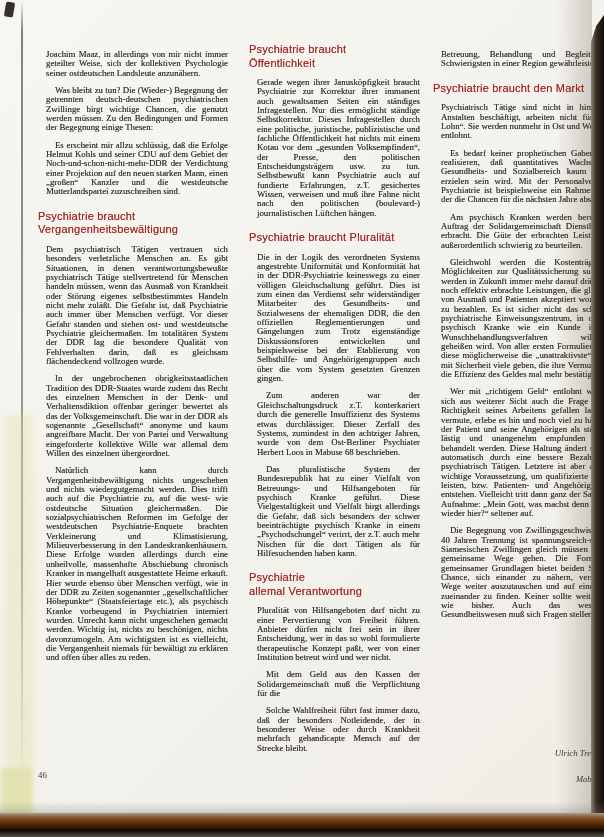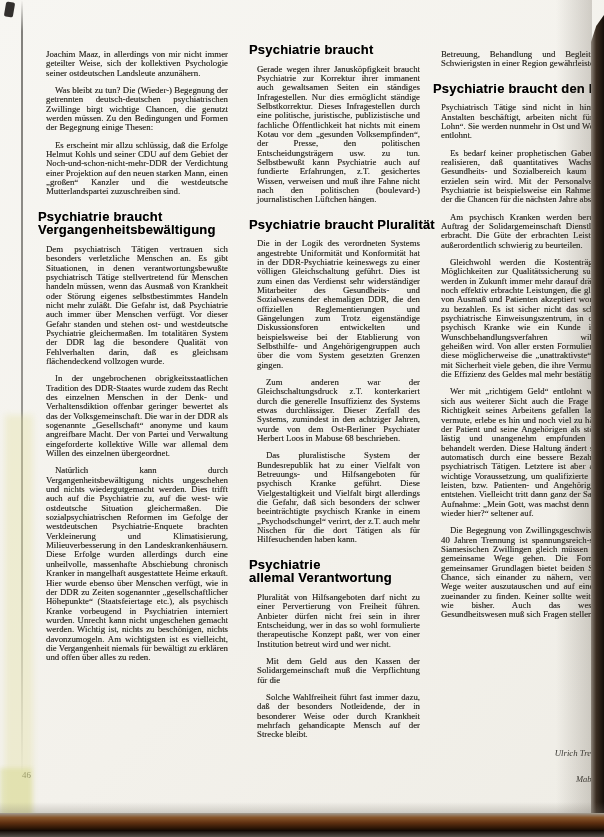--- a/index.html
+++ b/index.html
@@ -14,28 +14,28 @@
     text-align:justify;
     text-shadow:0 0 .45px rgba(70,66,58,.75);
   }
   #col-left{left:38px;width:198px;}
   #col-mid{left:249px;width:179px;}
   #col-right{left:433px;width:200px;}
   p{margin:8px;}
   p.ind{text-indent:9px;}
   h2{
     font-family:"Liberation Sans", sans-serif;
-    font-size:13px;line-height:13.5px;font-weight:700;color:#000000;
+    font-size:11px;line-height:13.5px;font-weight:400;color:#b91c1c;
     letter-spacing:.2px;margin:13px 0 5.5px 0;
     text-shadow:0 0 .5px rgba(40,38,34,.6);
   }
   .col > h2:first-child, .first-h{margin-top:1px;}
   .h-line{display:block;white-space:nowrap;}
   #page-number{
-    position:absolute;left:22px;top:770px;font-size:8.8px;color:#3a3833;
+    position:absolute;left:38px;top:770px;font-size:8.8px;color:#3a3833;
     font-family:"Liberation Serif", serif;
   }
   #author-signature{
     position:absolute;left:433px;top:748px;width:190px;text-align:right;
     font-style:italic;font-size:8.8px;color:#3a3833;
   }
   #journal-footer{
     position:absolute;left:576px;top:774px;width:50px;
     font-style:italic;font-size:8.5px;color:#3a3833;white-space:nowrap;
   }
@@ -90,20 +90,21 @@
     <span class="h-line">Vergangenheitsbewältigung</span>
   </h2>
   <p>Dem psychiatrisch Tätigen vertrauen sich besonders verletzliche Menschen an. Es gibt Situationen, in denen verantwortungsbewußte psychiatrisch Tätige stellvertretend für Menschen handeln müssen, wenn das Ausmaß von Krankheit oder Störung eigenes selbstbestimmtes Handeln nicht mehr zuläßt. Die Gefahr ist, daß Psychiatrie auch immer über Menschen verfügt. Vor dieser Gefahr standen und stehen ost- und westdeutsche Psychiatrie gleichermaßen. Im totalitären System der DDR lag die besondere Qualität von Fehlverhalten darin, daß es gleichsam flächendeckend vollzogen wurde.</p>
   <p class="ind">In der ungebrochenen obrigkeitsstaatlichen Tradition des DDR-Staates wurde zudem das Recht des einzelnen Menschen in der Denk- und Verhaltensdiktion offenbar geringer bewertet als das der Volksgemeinschaft. Die war in der DDR als sogenannte „Gesellschaft“ anonyme und kaum angreifbare Macht. Der von Partei und Verwaltung eingeforderte kollektive Wille war allemal dem Willen des einzelnen übergeordnet.</p>
   <p class="ind">Natürlich kann durch Vergangenheitsbewältigung nichts ungeschehen und nichts wiedergutgemacht werden. Dies trifft auch auf die Psychiatrie zu, auf die west- wie ostdeutsche Situation gleichermaßen. Die sozialpsychiatrischen Reformen im Gefolge der westdeutschen Psychiatrie-Enquete brachten Verkleinerung und Klimatisierung, Milieuverbesserung in den Landeskrankenhäusern. Diese Erfolge wurden allerdings durch eine unheilvolle, massenhafte Abschiebung chronisch Kranker in mangelhaft ausgestattete Heime erkauft. Hier wurde ebenso über Menschen verfügt, wie in der DDR zu Zeiten sogenannter „gesellschaftlicher Höhepunkte“ (Staatsfeiertage etc.), als psychisch Kranke vorbeugend in Psychiatrien interniert wurden. Unrecht kann nicht ungeschehen gemacht werden. Wichtig ist, nichts zu beschönigen, nichts davonzumogeln. Am wichtigsten ist es vielleicht, die Vergangenheit niemals für bewältigt zu erklären und offen über alles zu reden.</p>
 </div>
 
 <div class="col" id="col-mid">
   <h2 class="first-h">
     <span class="h-line">Psychiatrie braucht</span>
+    <span class="h-line">Öffentlichkeit</span>
   </h2>
   <p>Gerade wegen ihrer Janusköpfigkeit braucht Psychiatrie zur Korrektur ihrer immanent auch gewaltsamen Seiten ein ständiges Infragestellen. Nur dies ermöglicht ständige Selbstkorrektur. Dieses Infragestellen durch eine politische, juristische, publizistische und fachliche Öffentlichkeit hat nichts mit einem Kotau vor dem „gesunden Volksempfinden“, der Presse, den politischen Entscheidungsträgern usw. zu tun. Selbstbewußt kann Psychiatrie auch auf fundierte Erfahrungen, z.T. gesichertes Wissen, verweisen und muß ihre Fahne nicht nach den politischen (boulevard-) journalistischen Lüftchen hängen.</p>
   <h2>
     <span class="h-line">Psychiatrie braucht Pluralität</span>
   </h2>
   <p>Die in der Logik des verordneten Systems angestrebte Uniformität und Konformität hat in der DDR-Psychiatrie keineswegs zu einer völligen Gleichschaltung geführt. Dies ist zum einen das Verdienst sehr widerständiger Mitarbeiter des Gesundheits- und Sozialwesens der ehemaligen DDR, die den offiziellen Reglementierungen und Gängelungen zum Trotz eigenständige Diskussionsforen entwickelten und beispielsweise bei der Etablierung von Selbsthilfe- und Angehörigengruppen auch über die vom System gesetzten Grenzen gingen.</p>
   <p class="ind">Zum anderen war der Gleichschaltungsdruck z.T. konterkariert durch die generelle Insuffizienz des Systems etwas durchlässiger. Dieser Zerfall des Systems, zumindest in den achtziger Jahren, wurde von dem Ost-Berliner Psychiater Herbert Loos in Mabuse 68 beschrieben.</p>
   <p class="ind">Das pluralistische System der Bundesrepublik hat zu einer Vielfalt von Betreuungs- und Hilfsangeboten für psychisch Kranke geführt. Diese Vielgestaltigkeit und Vielfalt birgt allerdings die Gefahr, daß sich besonders der schwer beeinträchtigte psychisch Kranke in einem „Psychodschungel“ verirrt, der z.T. auch mehr Nischen für die dort Tätigen als für Hilfesuchenden haben kann.</p>
   <h2>
     <span class="h-line">Psychiatrie</span>

